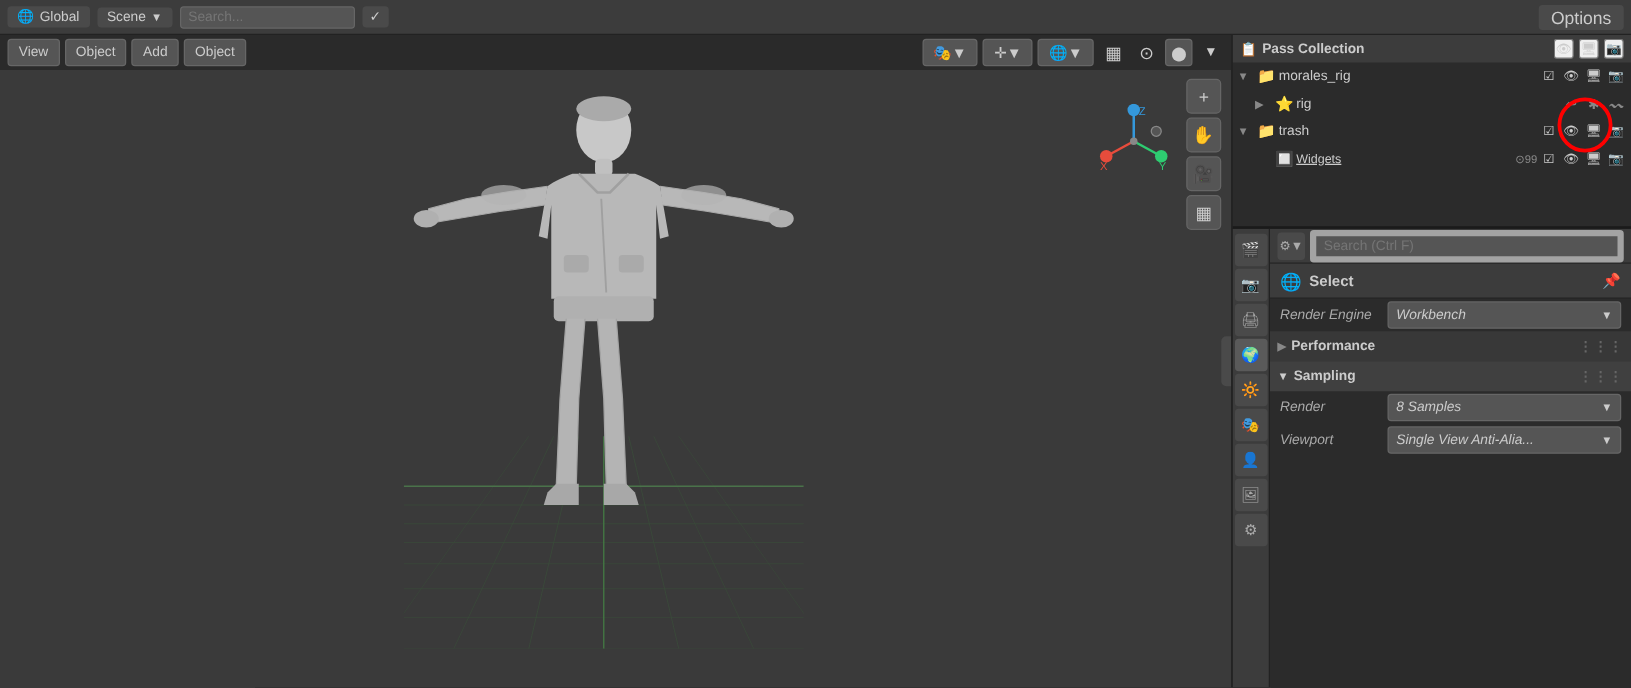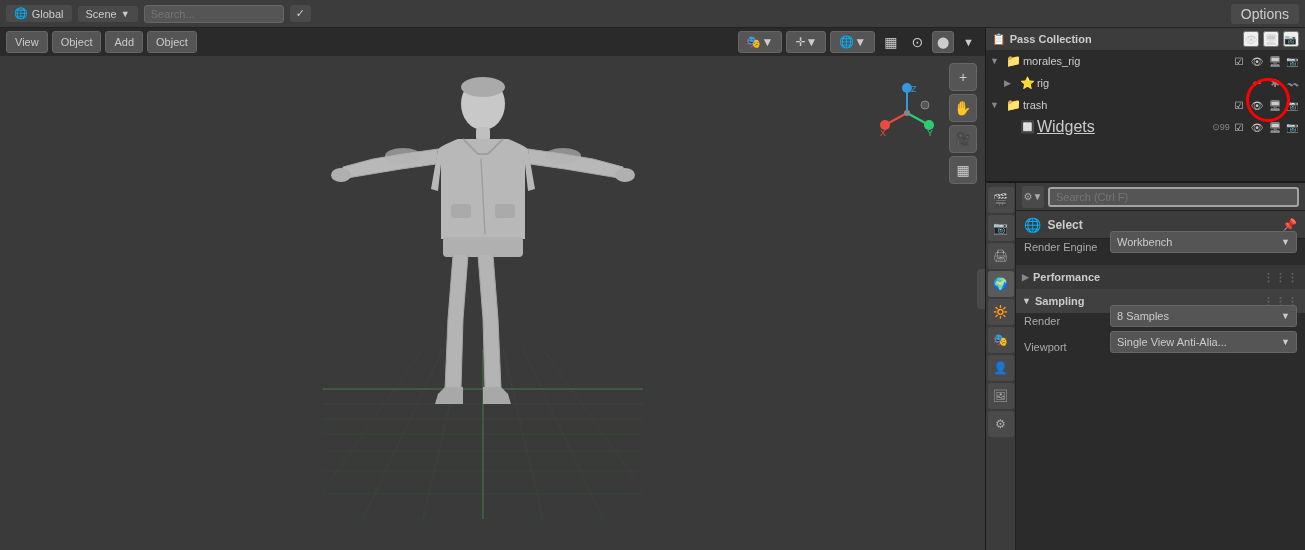--- a/index.html
+++ b/index.html
@@ -243,32 +243,33 @@
       background: #3c3c3c;
       display: flex;
       align-items: center;
       padding: 0 6px;
       gap: 4px;
       border-bottom: 1px solid #222;
     }
     .props-search-input {
       flex: 1;
       background: #555;
-      border: 2px solid #a3a3a3;
+      border: 5px solid #a3a3a3;
       color: #ccc;
       padding: 2px 6px;
       border-radius: 3px;
       font-size: 11px;
     }
     .props-row {
       display: flex;
-      align-items: flex-end;
+      align-items: center;
       height: 26px;
       padding: 12px 8px;
       gap: 6px;
+      font-style: italic;
     }
     .props-row-label {
       color: #aaa;
       font-size: 11px;
       min-width: 80px;
     }
     .props-row-value {
       flex: 1;
     }
     .props-dropdown {
@@ -521,21 +522,21 @@
           <span class="o-icon active">☑</span>
           <span class="o-icon active">👁</span>
           <span class="o-icon active">🖥</span>
           <span class="o-icon active">📷</span>
         </div>
       </div>
 
       <div class="outliner-item" style="padding-left:18px;">
         <span class="expand"> </span>
         <span style="font-size:12px;color:#4a8a4a;">🔲</span>
-        <span style="font-size:16px;text-decoration:underline;">Widgets</span>
+        <span style="font-size:10px;text-decoration:underline;">Widgets</span>
         <div class="outliner-icons">
           <span class="o-icon" style="font-size:9px;color:#888;">⊙99</span>
           <span class="o-icon active">☑</span>
           <span class="o-icon active">👁</span>
           <span class="o-icon active">🖥</span>
           <span class="o-icon active">📷</span>
         </div>
       </div>
 
       <div class="circle-red"></div>

